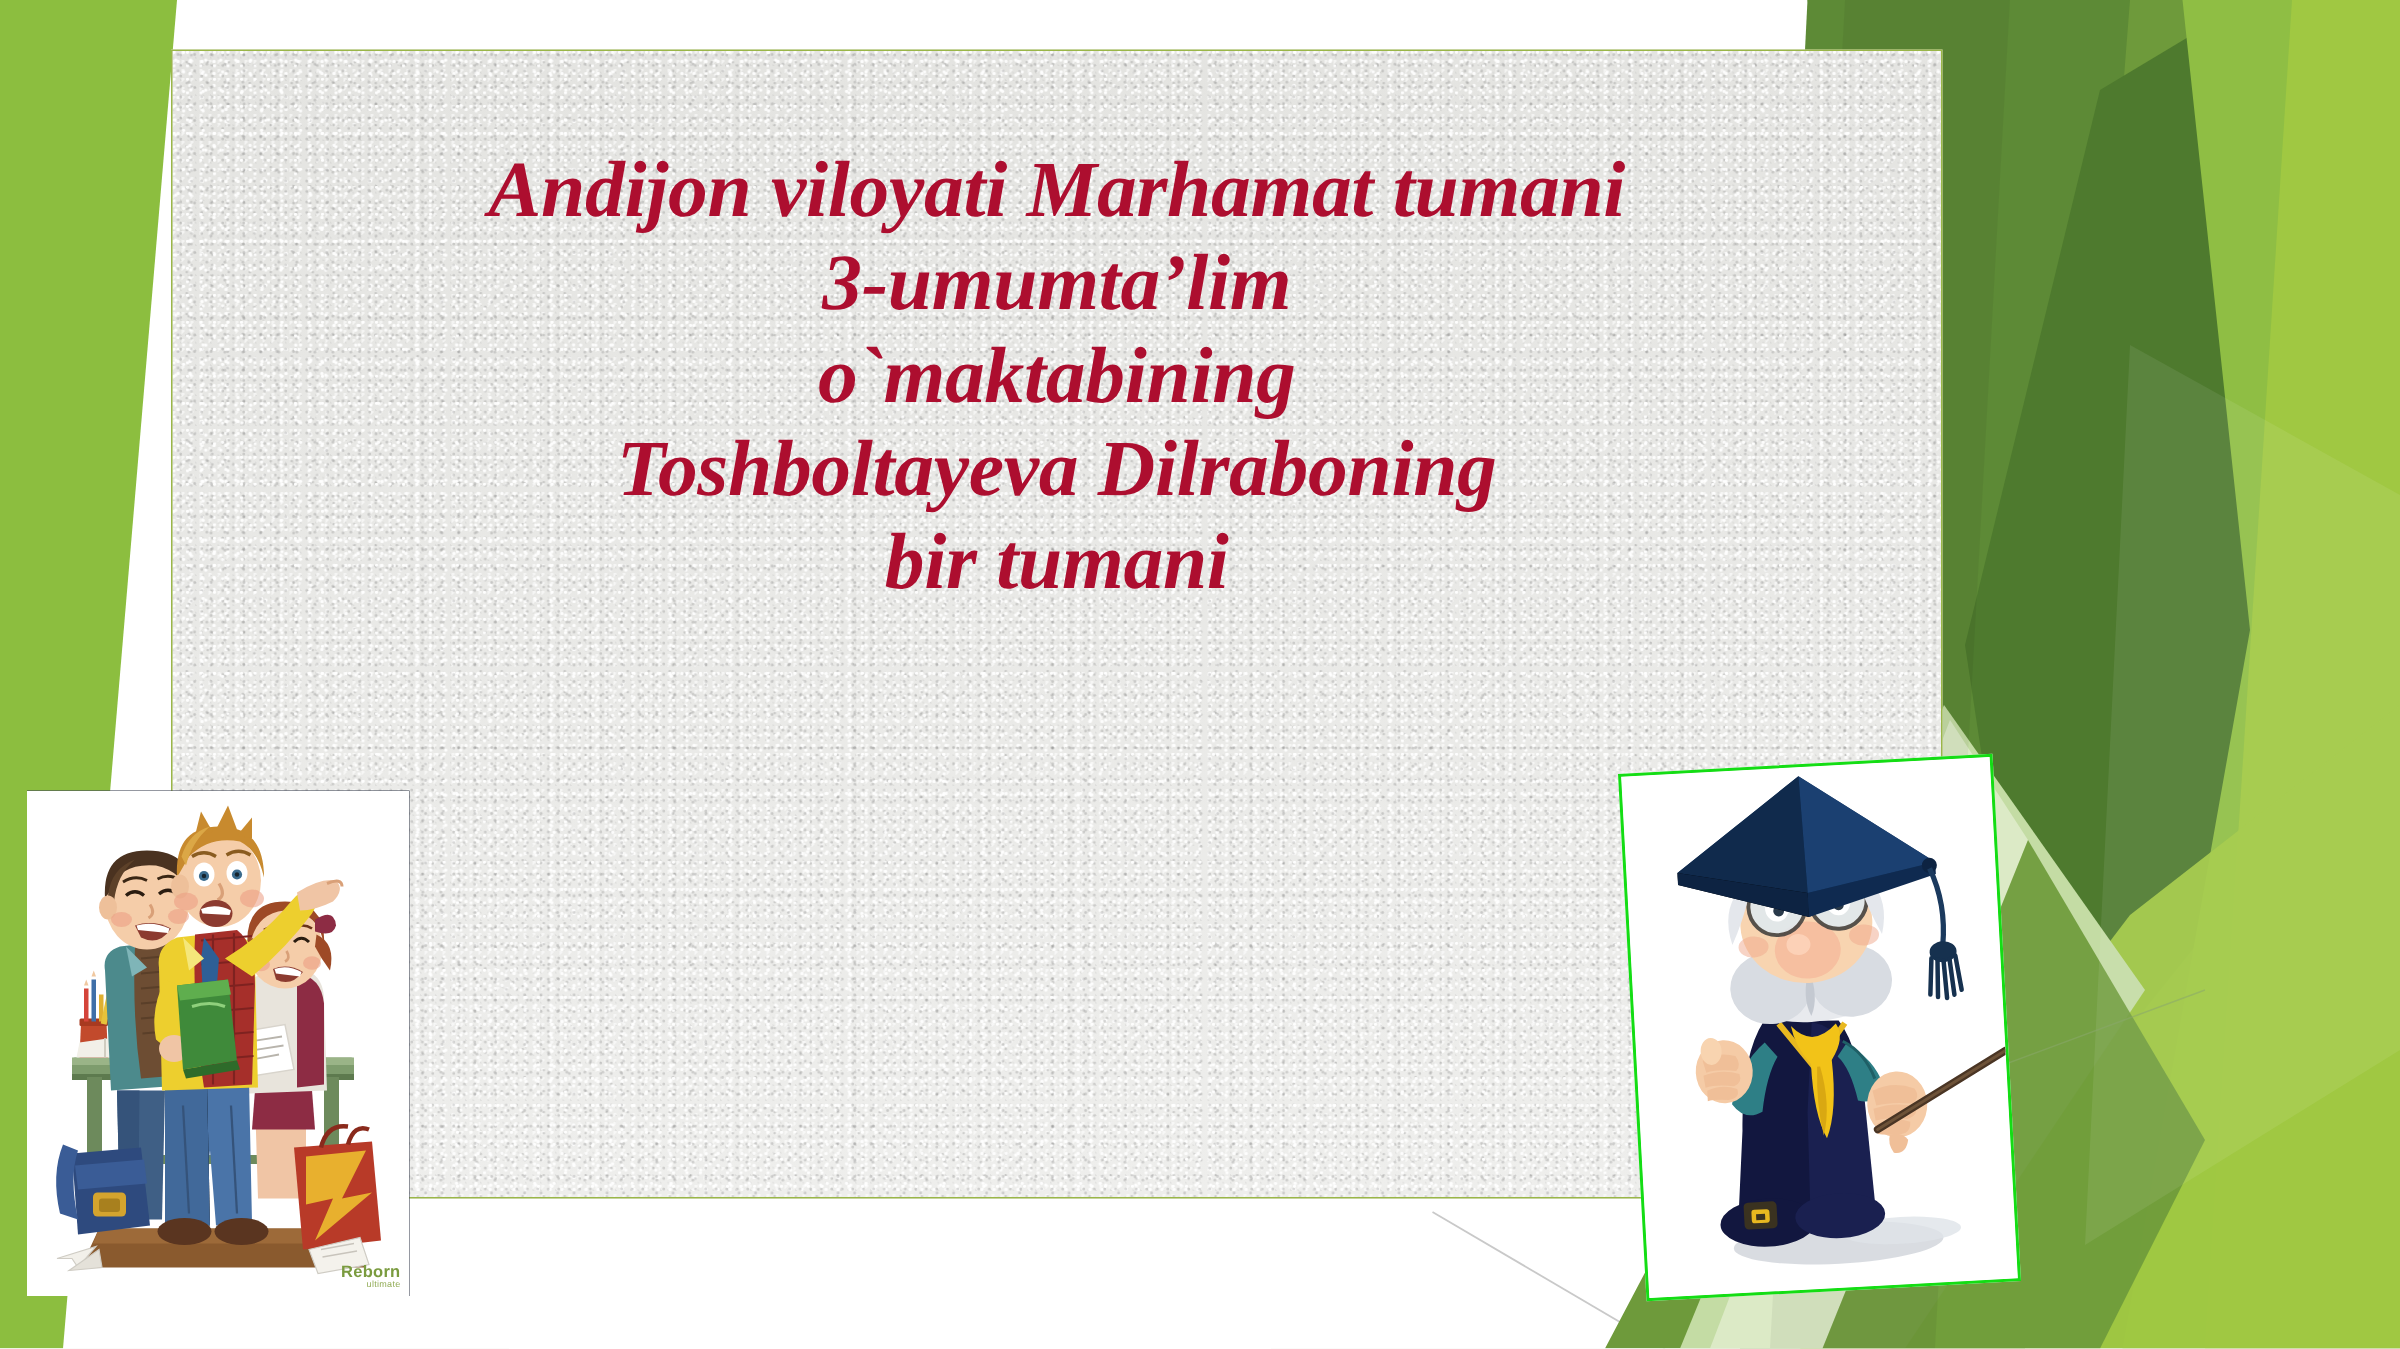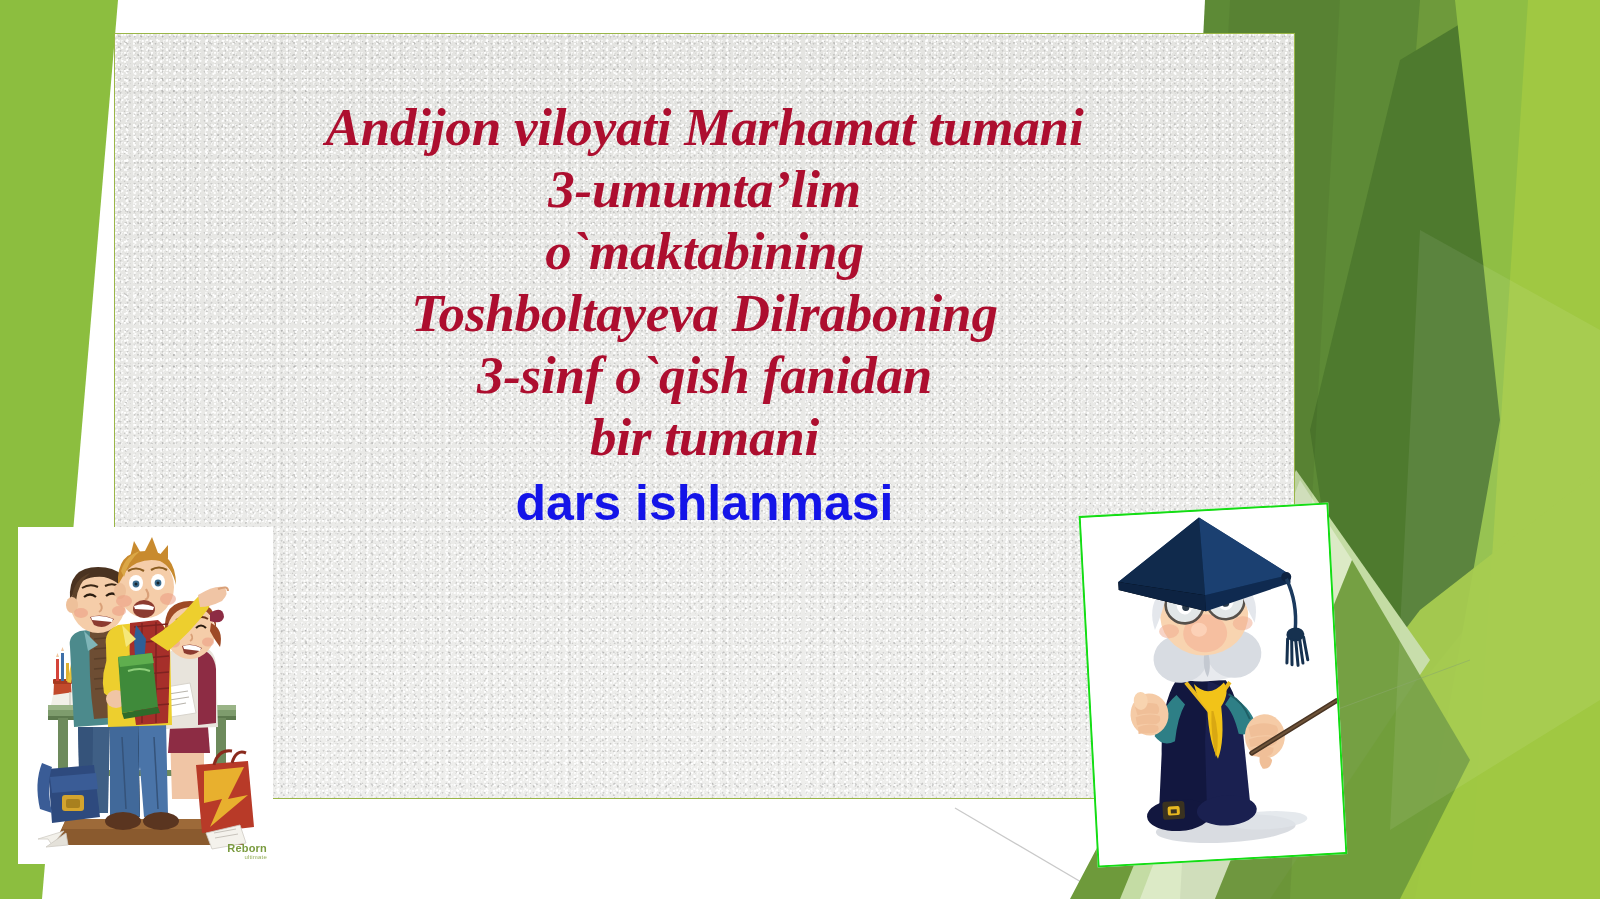--- a/index.html
+++ b/index.html
@@ -168,23 +168,21 @@
     <line x1="1120" y1="790" x2="1470" y2="660" stroke="#8aa86c" stroke-width="1" opacity="0.55"></line>
   </svg>
 
   <div id="panel"></div>
 
   <div id="title-block">
     <span class="tline">Andijon viloyati Marhamat tumani</span>
     <span class="tline">3-umumta’lim</span>
     <span class="tline">o`maktabining</span>
     <span class="tline">Toshboltayeva Dilraboning</span>
-    <span class="tline">3-sinf o`qish fanidan</span>
     <span class="tline">bir tumani</span>
-    <span class="tline-blue">dars ishlanmasi</span>
   </div>
 
   <div id="photo-left">
     <svg width="255" height="337" viewBox="0 0 255 337">
       <rect x="0" y="0" width="255" height="337" fill="#ffffff"></rect>
 
       <path d="M48 292 L212 292 L226 318 L36 318 Z" fill="#8a5a2e"></path>
       <path d="M48 292 L212 292 L218 302 L44 302 Z" fill="#9d6a39"></path>
 
       <rect x="30" y="178" width="188" height="13" rx="2" fill="#7e9c6d"></rect>

